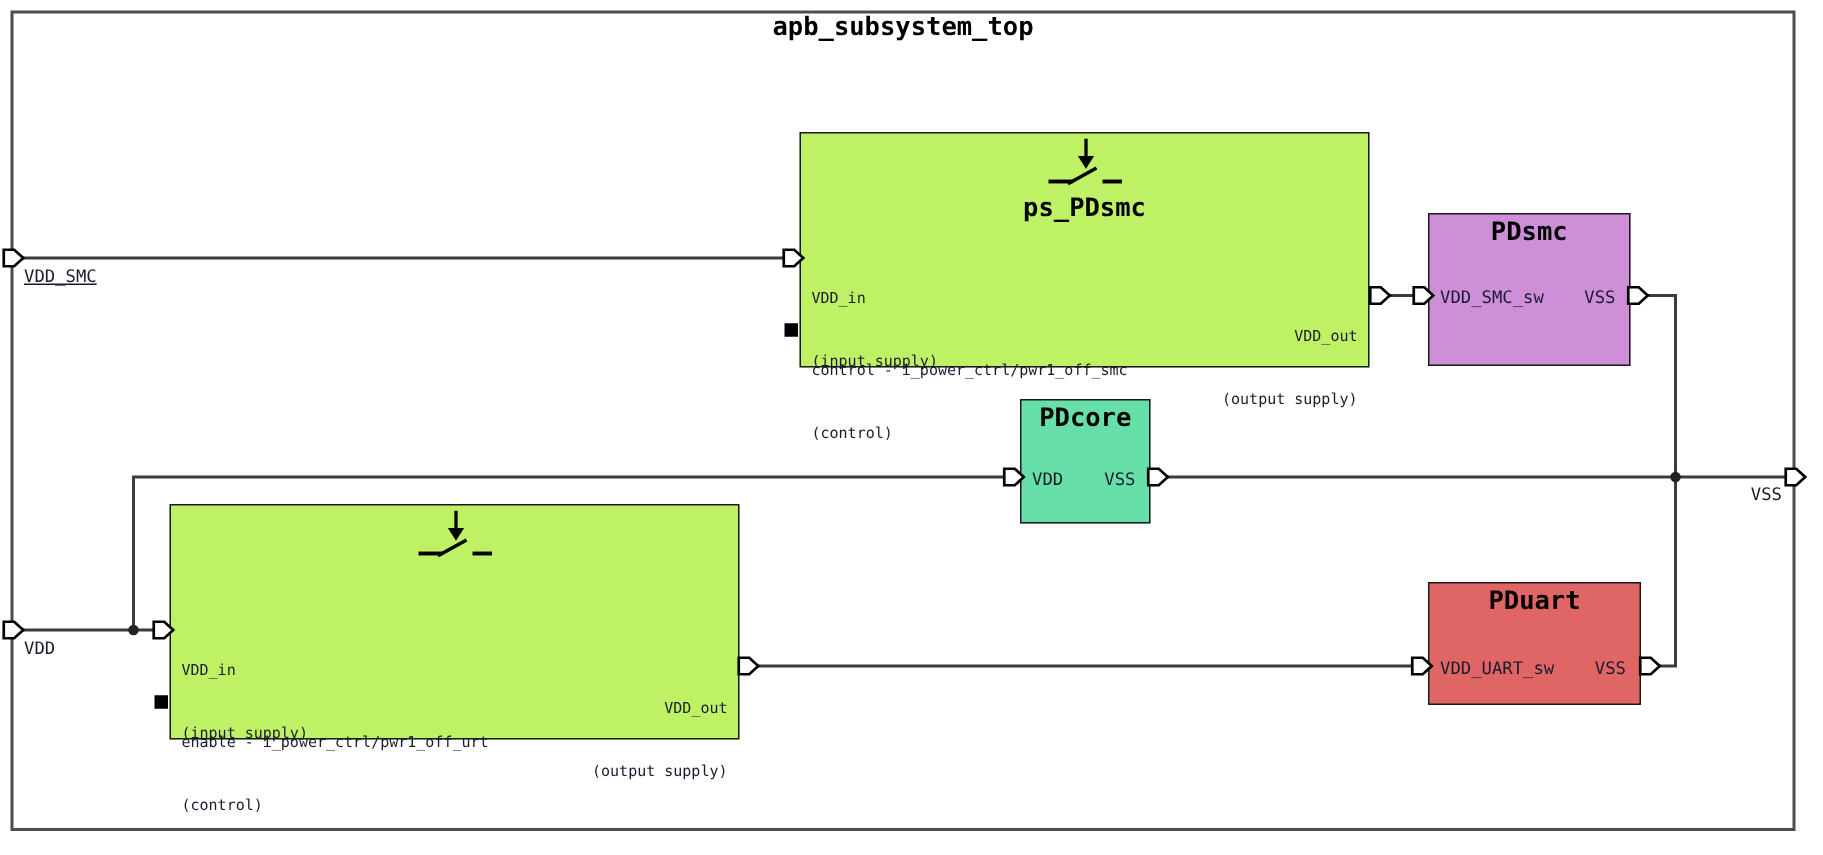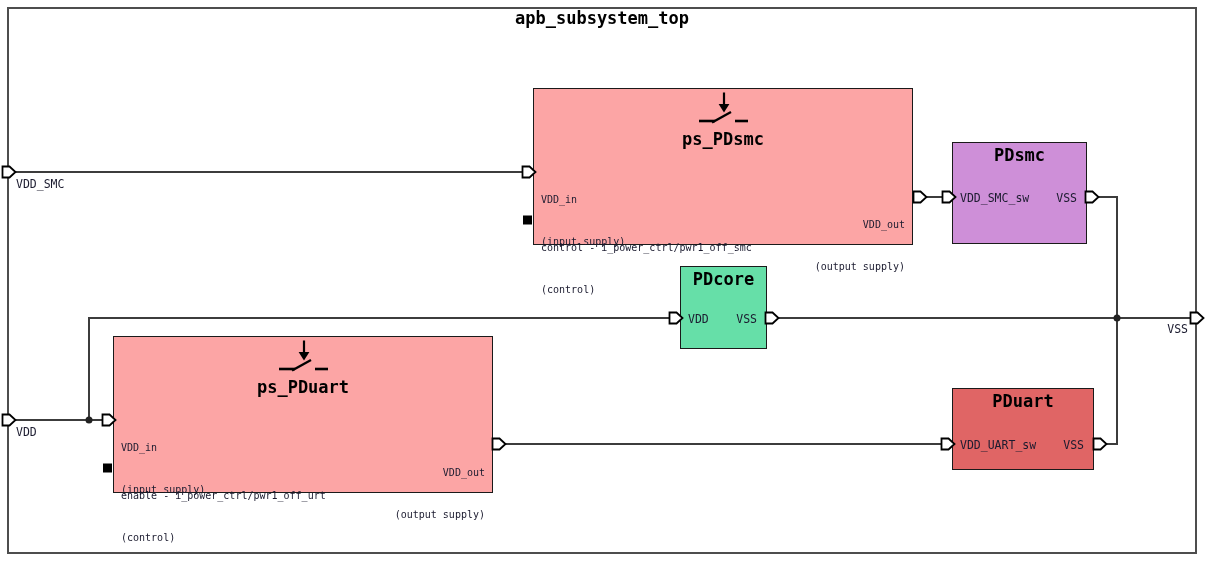--- a/index.html
+++ b/index.html
@@ -15,21 +15,21 @@
   .outer{
     position:absolute; left:7px; top:7px; width:1190px; height:547px;
     border:2px solid #4d4d4d; box-sizing:border-box;
   }
   .diagram-title{
     position:absolute; left:7px; top:8px; width:1190px; text-align:center;
     font-size:17px; font-weight:bold; letter-spacing:0;
   }
   
   .sw-block{
-    position:absolute; width:380px; height:157px; background:#fca5a5;
+    position:absolute; width:380px; height:157px; background:#bef264;
     border:1.5px solid #1a1a1a; box-sizing:border-box;
   }
   #ps-pdsmc{left:533px; top:88px;}
   #ps-pduart{left:113px; top:336px;}
   .sw-title{
     position:absolute; left:0; top:40px; width:100%; text-align:center;
     font-size:17px; font-weight:bold;
   }
   .pin{position:absolute; font-size:10px; line-height:14px; color:var(--pin-ink); white-space:pre;}
   .pin-left{left:7px;}
@@ -49,21 +49,21 @@
     font-size:17px; font-weight:bold;
   }
   .pd-pin{position:absolute; font-size:11.5px; line-height:14px; color:var(--pin-ink); white-space:pre;}
   .pd-pin-left{left:7px;}
   .pd-pin-right{right:9px;}
   #pd-pdsmc .pd-pin{top:48px;}
   #pd-pdcore .pd-pin{top:45px;}
   #pd-pduart .pd-pin{top:49px;}
   
   .net-label{position:absolute; font-size:11.5px; color:var(--pin-ink); white-space:pre;}
-  #lbl-vdd-smc{left:16px; top:177px;}
+  #lbl-vdd-smc{left:16px; top:177px;text-decoration:underline;}
   #lbl-vdd{left:16px; top:425px;}
   #lbl-vss{right:27px; top:322px; text-align:right;}
   
   .overlay{position:absolute; left:0; top:0; pointer-events:none;}
   .wire{stroke:var(--wire); stroke-width:2; fill:none;}
   .junction{fill:#222222; stroke:none;}
   .port{fill:#ffffff; stroke:#000000; stroke-width:1.8;}
   .ctrl-port{fill:#000000; stroke:none;}
   .icon-stroke{stroke:#000000; fill:none;}
   .icon-fill{fill:#000000; stroke:none;}
@@ -86,21 +86,20 @@
       <div>control - i_power_ctrl/pwr1_off_smc</div>
       <div>(control)</div>
     </div>
     <div class="pin pin-right pin-out">
       <div>VDD_out</div>
       <div>(output supply)</div>
     </div>
   </div>
 
   <div class="sw-block" id="ps-pduart">
-    <div class="sw-title">ps_PDuart</div>
     <div class="pin pin-left pin-in">
       <div>VDD_in</div>
       <div>(input supply)</div>
     </div>
     <div class="pin pin-left pin-enable">
       <div>enable - i_power_ctrl/pwr1_off_urt</div>
       <div>(control)</div>
     </div>
     <div class="pin pin-right pin-out">
       <div>VDD_out</div>

